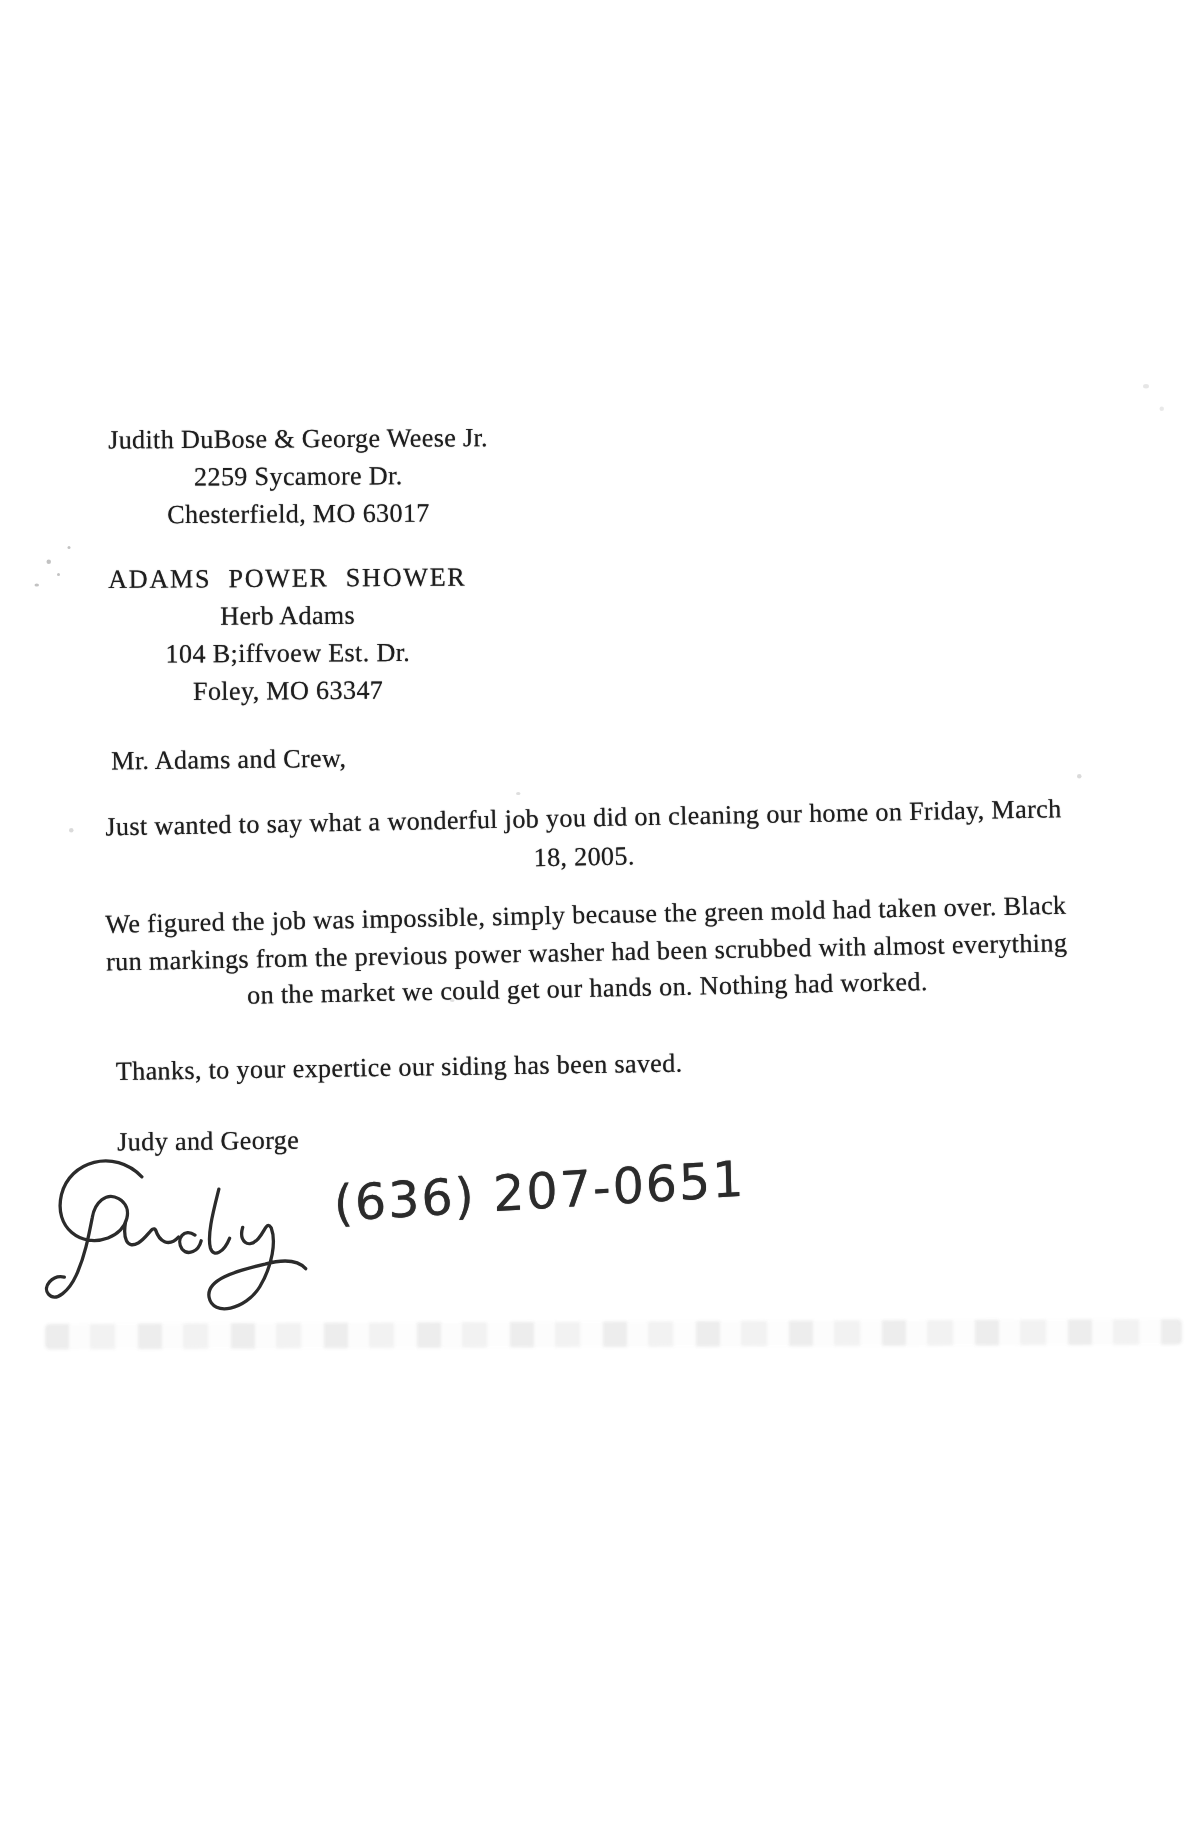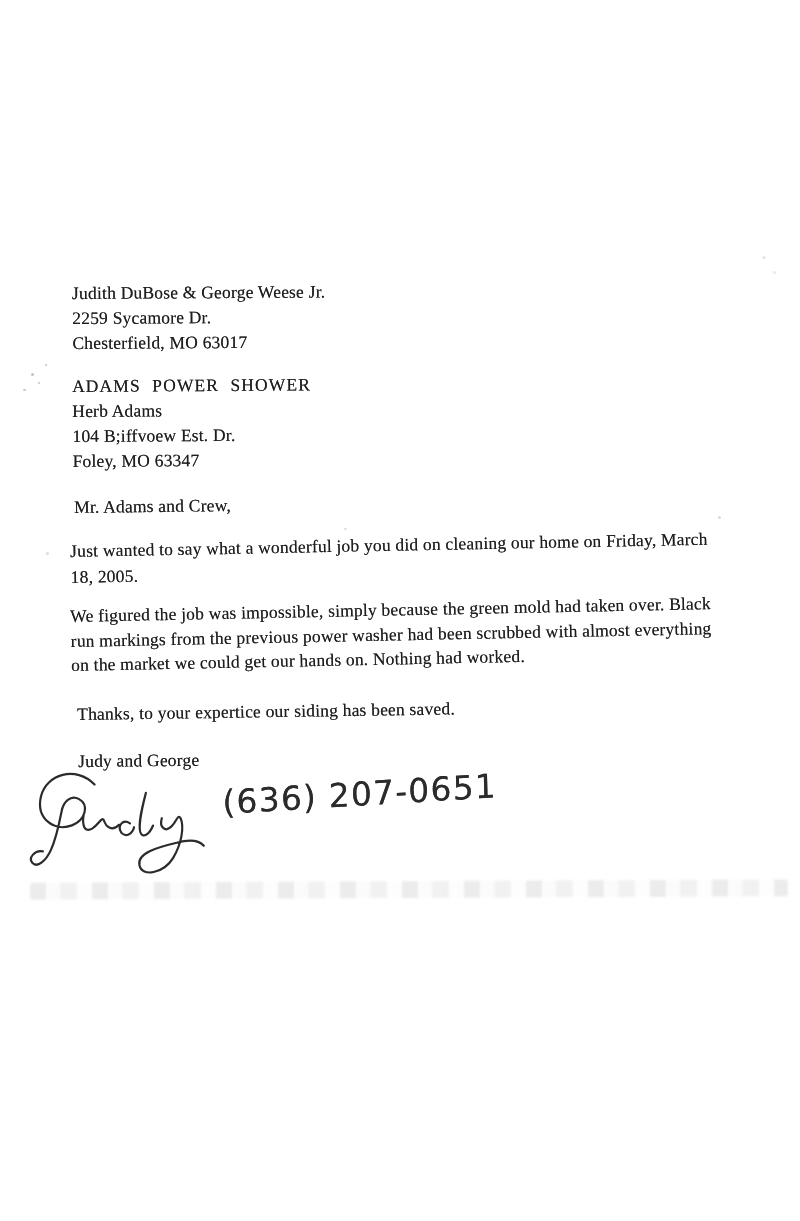--- a/index.html
+++ b/index.html
@@ -5,20 +5,21 @@
   html, body { margin: 0; padding: 0; background: #e8e8e8; }
   .page {
     position: relative;
     width: 800px;
     height: 1221px;
     margin: 0 auto;
     background: #ffffff;
     overflow: hidden;
     font-family: "Liberation Serif", "DejaVu Serif", serif;
     color: #1e1e1e;
+    text-align: center;
   }
   .block {
     position: absolute;
     transform-origin: left top;
   }
   .typed { 
     font-size: 17.5px; 
     line-height: 25px; 
     letter-spacing: 0.2px;
     text-shadow: 0 0 0.6px rgba(30,30,30,0.75);

